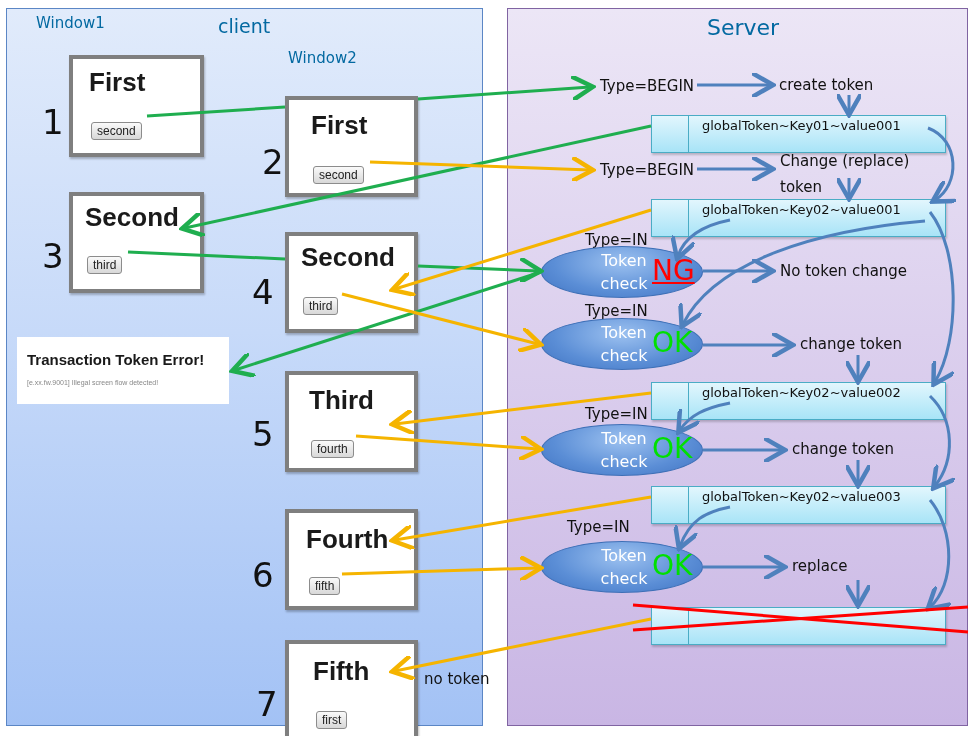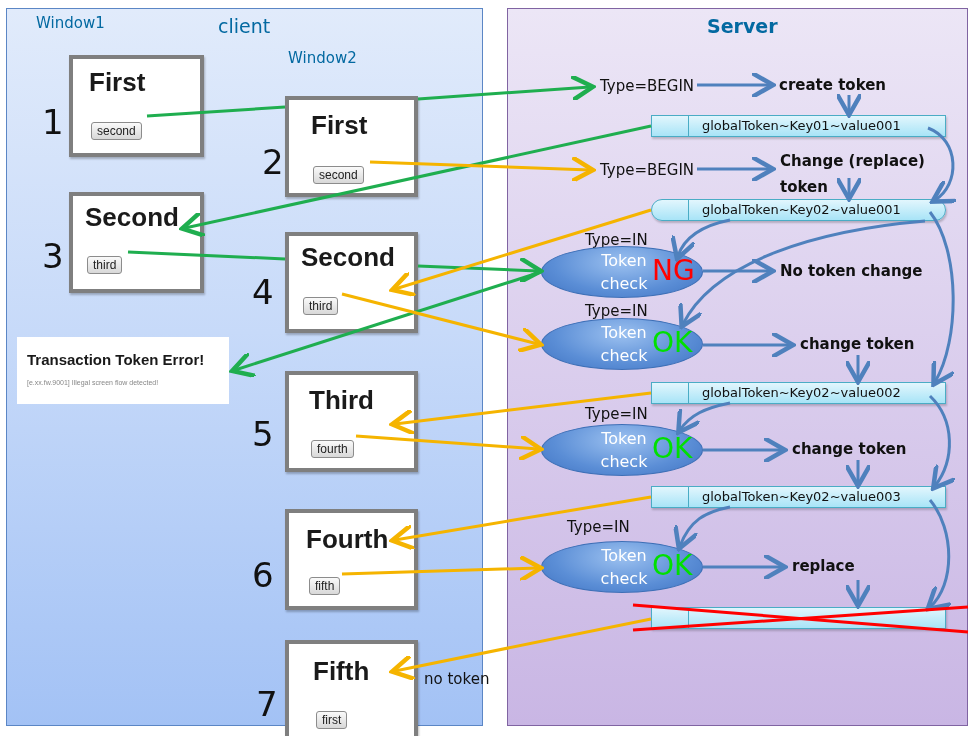--- a/index.html
+++ b/index.html
@@ -12,42 +12,42 @@
   .ptitle{position:absolute;font-family:"DejaVu Sans",sans-serif;color:#0369a1;}
   .screen{position:absolute;background:#fff;border:4px solid #7f7f7f;box-sizing:border-box;
     box-shadow:1px 2px 2px rgba(0,0,0,0.25);margin-top:13px;}
   .screen .stitle{position:absolute;left:0;right:0;font-family:"Liberation Sans",sans-serif;font-weight:bold;font-size:26px;color:#1a1a1a;text-align:left;}
   .btn{position:absolute;font-family:"Liberation Sans",sans-serif;font-size:12px;color:#222;
     background:linear-gradient(#fafafa,#d8d8d8);border:1px solid #8c8c8c;border-radius:3px;padding:1px 5px;line-height:14px;}
   .stepnum{position:absolute;font-family:"DejaVu Sans",sans-serif;font-size:34px;color:#111;}
   #error-box{position:absolute;left:17px;top:337px;width:212px;height:67px;background:#fff;}
   #error-title{position:absolute;left:10px;top:14px;font-family:"Liberation Sans",sans-serif;font-weight:bold;font-size:15px;color:#1a1a1a;white-space:nowrap;}
   #error-msg{position:absolute;left:10px;top:42px;font-family:"Liberation Sans",sans-serif;font-size:7px;color:#888;white-space:nowrap;}
-  .token-row{position:absolute;left:651px;width:295px;height:22px;box-sizing:border-box;border:1px solid #4aacc5;
+  .token-row{position:absolute;left:651px;width:295px;height:38px;box-sizing:border-box;border:1px solid #4aacc5;
     background:linear-gradient(#e2f6fd,#a8e4f7);box-shadow:1px 2px 2px rgba(0,0,0,0.2);}
   .token-row .cell{position:absolute;left:36px;top:0;bottom:0;border-left:1px solid #4aacc5;}
   .token-row .ttext{position:absolute;left:50px;top:2px;font-family:"DejaVu Sans",sans-serif;font-size:13px;color:#111;white-space:nowrap;}
   .lbl{position:absolute;font-family:"DejaVu Sans",sans-serif;font-size:15px;color:#111;white-space:nowrap;}
-  .blbl{position:absolute;font-family:"DejaVu Sans",sans-serif;font-weight:bold;font-size:15px;color:#111;white-space:nowrap;}
+  .blbl{position:absolute;font-family:"DejaVu Sans",sans-serif;font-weight:normal;font-size:15px;color:#111;white-space:nowrap;}
   .check{position:absolute;width:162px;height:52px;border-radius:50%;
     background:radial-gradient(ellipse at 50% 30%,#9cc1f0 0%,#5b8ed6 60%,#3f73c2 100%);border:1px solid #3d6fb6;box-sizing:border-box;}
   .check .ctext{position:absolute;left:52px;top:2px;width:60px;text-align:center;font-family:"DejaVu Sans",sans-serif;font-size:16px;line-height:23px;color:#fff;}
   .check .res{position:absolute;left:110px;top:8px;font-family:"DejaVu Sans",sans-serif;font-size:28px;line-height:32px;}
   svg#arrows{position:absolute;left:0;top:0;}
 </style>
 </head>
 <body>
 
 <div class="panel" id="client-panel"></div>
 <div class="panel" id="server-panel"></div>
 
 <div class="ptitle" style="left:36px;top:14px;font-size:15px;">Window1</div>
 <div class="ptitle" style="left:218px;top:15px;font-size:19px;">client</div>
 <div class="ptitle" style="left:288px;top:49px;font-size:15px;">Window2</div>
-<div class="ptitle" style="left:707px;top:15px;font-size:19px;font-weight:bold;">Server</div>
+<div class="ptitle" style="left:707px;top:15px;font-size:22px;">Server</div>
 
 <div class="stepnum" style="left:42px;top:102px;">1</div>
 <div class="screen" style="left:69px;top:42px;width:135px;height:102px;">
   <div class="stitle" style="left:16px;top:8px;">First</div>
   <div class="btn" style="left:18px;top:63px;">second</div>
 </div>
 
 <div class="stepnum" style="left:262px;top:142px;">2</div>
 <div class="screen" style="left:285px;top:83px;width:133px;height:101px;">
   <div class="stitle" style="left:22px;top:10px;">First</div>
@@ -102,40 +102,40 @@
 <div class="blbl" style="left:800px;top:335px;">change token</div>
 <div class="lbl" style="left:585px;top:405px;">Type=IN</div>
 <div class="blbl" style="left:792px;top:440px;">change token</div>
 <div class="lbl" style="left:567px;top:518px;">Type=IN</div>
 <div class="blbl" style="left:792px;top:557px;">replace</div>
 
 <div class="token-row" style="top:115px;">
     <div class="cell"></div>
     <div class="ttext">globalToken~Key01~value001</div>
   </div>
-<div class="token-row" style="top:199px;border-radius:11px;">
+<div class="token-row" style="top:199px;">
     <div class="cell"></div>
     <div class="ttext">globalToken~Key02~value001</div>
   </div>
 <div class="token-row" style="top:382px;">
     <div class="cell"></div>
     <div class="ttext">globalToken~Key02~value002</div>
   </div>
 <div class="token-row" style="top:486px;">
     <div class="cell"></div>
     <div class="ttext">globalToken~Key02~value003</div>
   </div>
 <div class="token-row" style="top:607px;">
     <div class="cell"></div>
     <div class="ttext"></div>
   </div>
 
 <div class="check" style="left:541px;top:246px;">
   <div class="ctext"><span>Token</span><br><span>check</span></div>
-  <div class="res" style="color:#ff0000;">NG</div>
+  <div class="res" style="color:#ff0000;text-decoration:underline;">NG</div>
 </div>
 <div class="check" style="left:541px;top:318px;">
   <div class="ctext"><span>Token</span><br><span>check</span></div>
   <div class="res" style="color:#00e000;">OK</div>
 </div>
 <div class="check" style="left:541px;top:424px;">
   <div class="ctext"><span>Token</span><br><span>check</span></div>
   <div class="res" style="color:#00e000;">OK</div>
 </div>
 <div class="check" style="left:541px;top:541px;">

